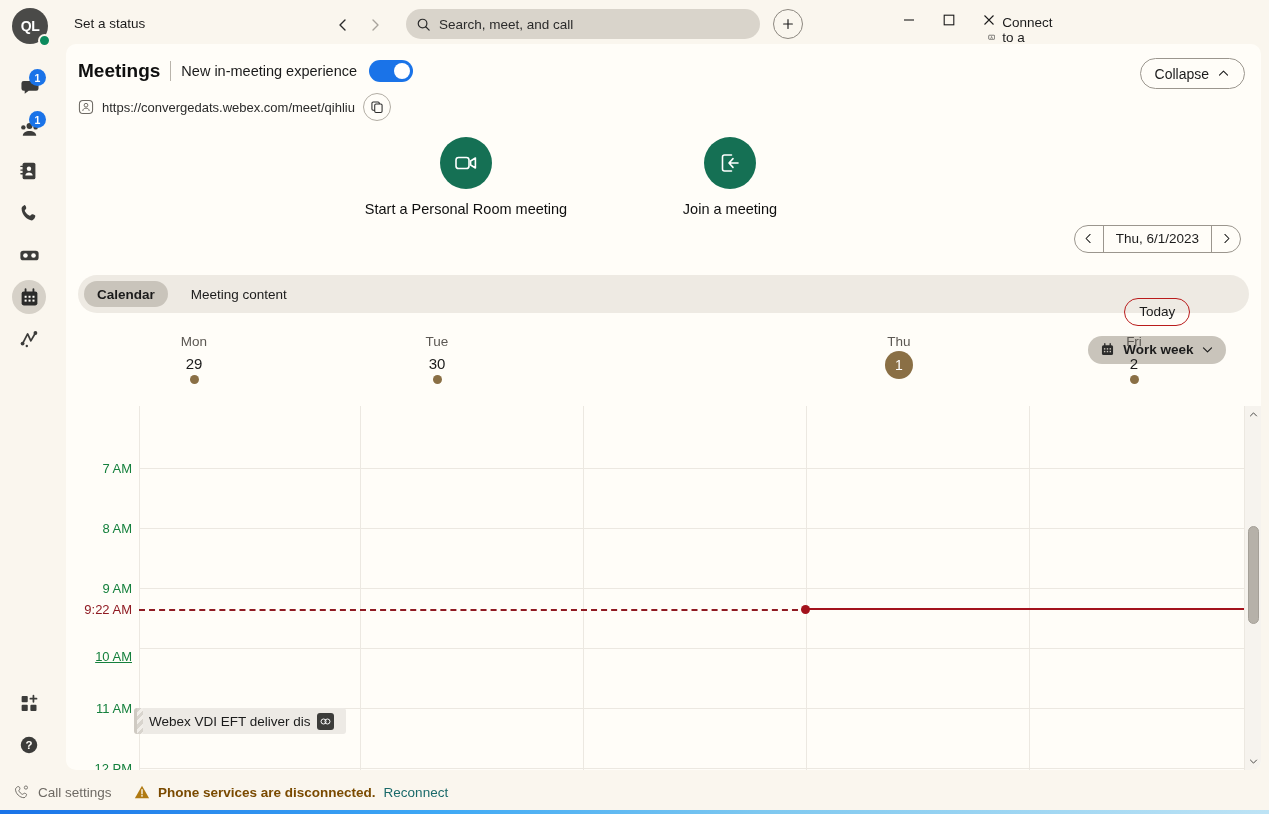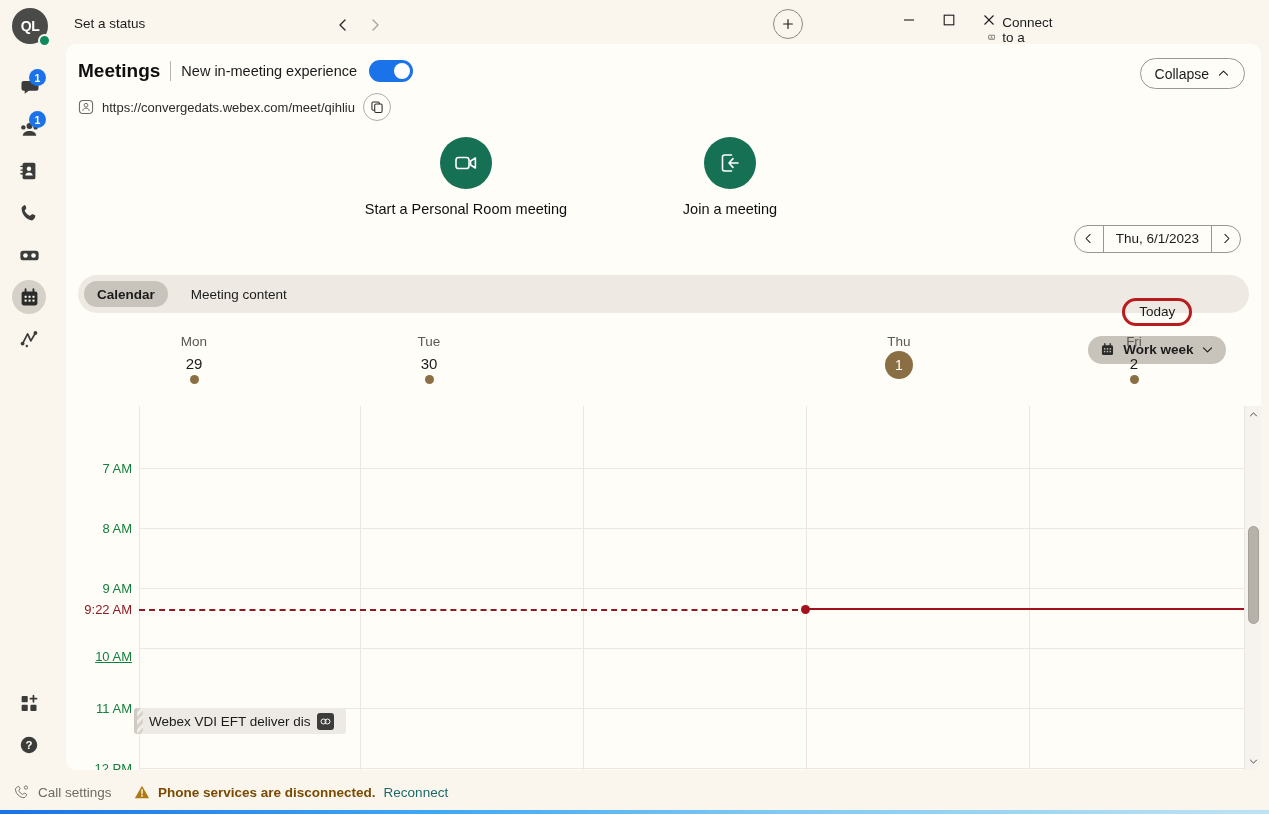--- a/index.html
+++ b/index.html
@@ -182,21 +182,21 @@
     display: flex; align-items: center; justify-content: center;
     cursor: pointer;
   }
   .date-nav .datelabel {
     padding: 0 12px; font-size: 13.5px; color: #1b1b1b;
     border-left: 1px solid #9b968e; border-right: 1px solid #9b968e;
     height: 28px; display: flex; align-items: center; cursor: pointer;
   }
   .today-btn {
     height: 28px; padding: 0 14px; border-radius: 14px;
-    border: 3px solid #b91c1c; background: transparent;
+    border: 1px solid #b91c1c; background: transparent;
     font-size: 13.5px; color: #1b1b1b; cursor: pointer;
     display: flex; align-items: center;
     font-family: "Liberation Sans", sans-serif;
     margin-top: 35px;
   }
   .view-btn {
     height: 28px; padding: 0 12px; border-radius: 14px;
     background: #c9c4bb; border: none;
     display: flex; align-items: center; gap: 8px;
     font-size: 13.5px; font-weight: 600; color: #1b1b1b; cursor: pointer;
@@ -331,20 +331,27 @@
         <path d="M10 3 L5 8 L10 13" stroke="#2b2b2b" stroke-width="1.4" fill="none" stroke-linecap="round" stroke-linejoin="round"></path>
       </svg>
     </div>
     <div class="nav-arrow">
       <svg width="16" height="16" viewBox="0 0 16 16">
         <path d="M6 3 L11 8 L6 13" stroke="#a9a49c" stroke-width="1.4" fill="none" stroke-linecap="round" stroke-linejoin="round"></path>
       </svg>
     </div>
   </div>
 
+  <div class="searchbar">
+    <svg width="15" height="15" viewBox="0 0 16 16">
+      <circle cx="7" cy="7" r="4.6" stroke="#2b2b2b" stroke-width="1.3" fill="none"></circle>
+      <path d="M10.4 10.4 L14 14" stroke="#2b2b2b" stroke-width="1.3" stroke-linecap="round"></path>
+    </svg>
+    <span class="sph">Search, meet, and call</span>
+  </div>
 
   <div class="plus-btn">
     <svg width="14" height="14" viewBox="0 0 16 16">
       <path d="M8 3 V13 M3 8 H13" stroke="#1b1b1b" stroke-width="1.3" stroke-linecap="round"></path>
     </svg>
   </div>
 
   <div class="connect-device">
     <svg width="15" height="15" viewBox="0 0 16 16">
       <rect x="1.5" y="3" width="13" height="9" rx="1.6" stroke="#1b1b1b" stroke-width="1.2" fill="none"></rect>
@@ -576,21 +583,21 @@
       </button>
     </div>
   </div>
 
   <div class="dayheaders">
     <div class="dayhdr" style="left:68px;">
       <div class="dname">Mon</div>
       <div class="dnum">29</div>
       <div class="daydot"></div>
     </div>
-    <div class="dayhdr" style="left:303px;">
+    <div class="dayhdr" style="left:311px;">
       <div class="dname">Tue</div>
       <div class="dnum">30</div>
       <div class="daydot"></div>
     </div>
     <div class="dayhdr today" style="left:773px;">
       <div class="dname">Thu</div>
       <div class="dnum">1</div>
     </div>
     <div class="dayhdr" style="left:1008px;">
       <div class="dname">Fri</div>

